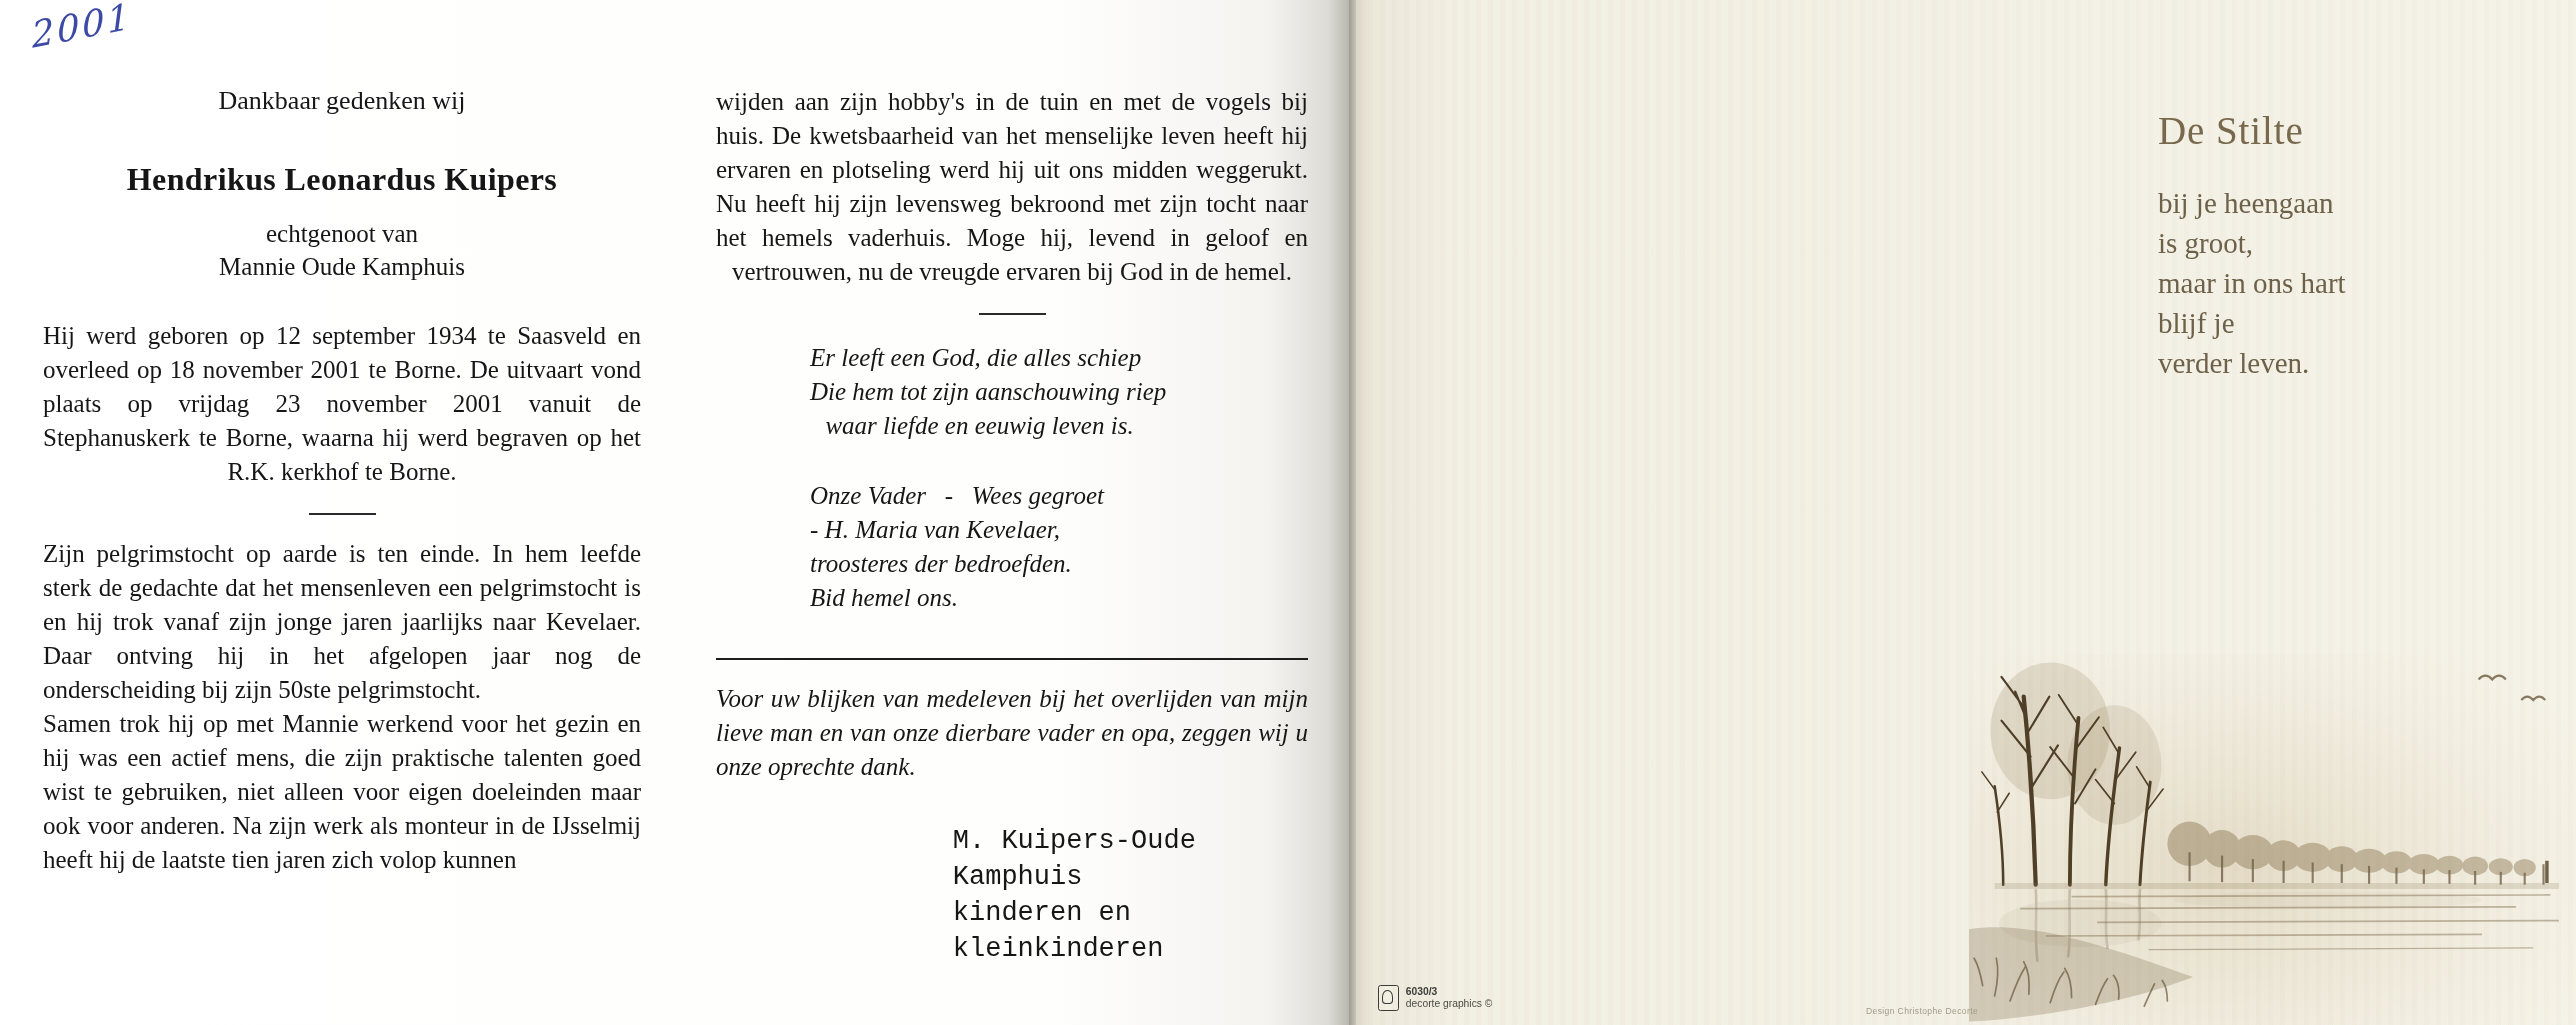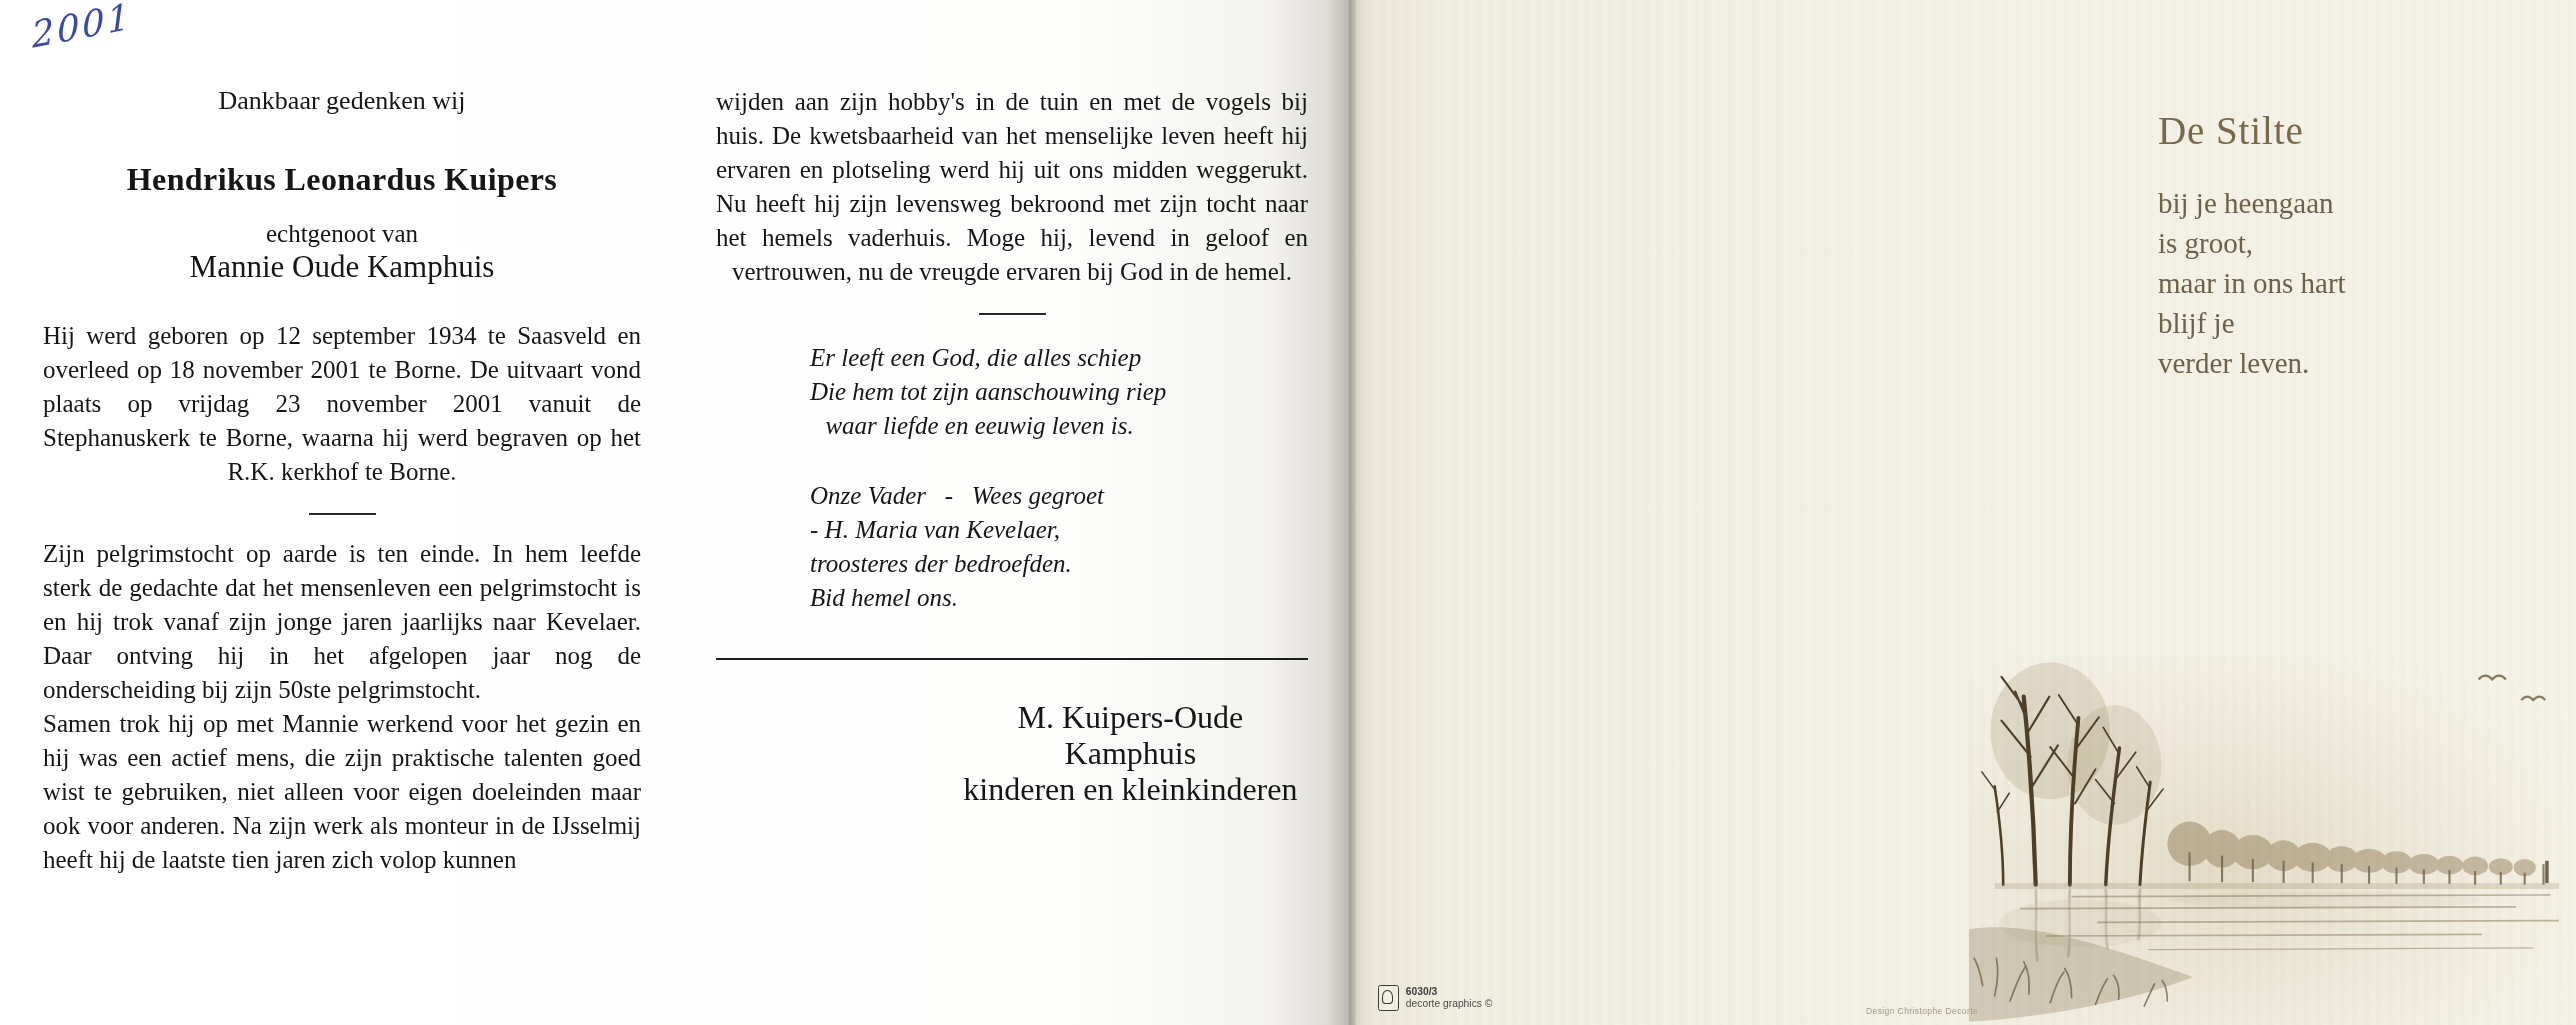--- a/index.html
+++ b/index.html
@@ -17,30 +17,30 @@
     background:linear-gradient(90deg,#9d9a92,#c9c5b8);
   }
   .col{position:absolute;top:85px;color:#161616;}
   .col1{left:43px;width:598px;}
   .col2{left:716px;width:592px;}
   .body-text{font-size:25px;line-height:34px;text-align:justify;}
   .last-center{text-align-last:center;}
   .intro{font-size:26px;line-height:32.5px;text-align:center;}
   .deceased-name{font-size:32px;font-weight:bold;text-align:center;margin-top:43px;letter-spacing:0.4px;}
   .relation{font-size:25px;line-height:32.5px;text-align:center;margin-top:20.5px;}
-  .spouse{font-size:31px;line-height:32.5px;text-align:center;}
+  .spouse{font-size:25px;line-height:32.5px;text-align:center;}
   .para1{margin-top:36px;}
   .divider-short{width:67px;border-top:2.6px solid #2a2a2a;margin:24px auto 0 auto;}
   .para2{margin-top:22px;}
   .verse{font-style:italic;font-size:25px;line-height:34px;margin-top:26px;margin-left:94px;}
   .verse .indent{margin-left:15.4px;}
   .prayer{font-style:italic;font-size:25px;line-height:34px;margin-top:36px;margin-left:94px;}
   .rule-long{border-top:2.6px solid #1c1c1c;margin-top:43px;}
   .thanks{font-style:italic;margin-top:22px;}
-  .signature{margin-top:39px;margin-left:40%;width:60%;text-align:center;font-size:32px;line-height:36px;}
+  .signature{margin-top:39px;margin-left:40%;width:60%;text-align:left;font-size:27px;line-height:36px;font-family:Liberation Mono, monospace;}
   .handwritten-year{
     position:absolute;left:31px;top:5.1px;color:#3c4aa6;font-size:36px;
     font-family:"DejaVu Serif",serif;font-style:italic;
     transform:rotate(-11deg) skewX(-8deg);letter-spacing:2.6px;
   }
   
   .card-right{
     position:absolute;left:1356px;top:0;width:1220px;height:1026px;
     background:linear-gradient(90deg,#ddd8c8 0%,#ece8da 1.2%,#f2efe3 8%,#f3f0e5 55%,#f5f2e7 100%);
   }
@@ -105,20 +105,21 @@
       </div>
 
       <div class="prayer">
         <div>Onze Vader&nbsp;&nbsp;&nbsp;-&nbsp;&nbsp;&nbsp;Wees gegroet</div>
         <div>- H. Maria van Kevelaer,</div>
         <div>troosteres der bedroefden.</div>
         <div>Bid hemel ons.</div>
       </div>
 
       <div class="rule-long"></div>
+      <div class="body-text thanks">Voor uw blijken van medeleven bij het overlijden van mijn lieve man en van onze dierbare vader en opa, zeggen wij u onze oprechte dank.</div>
 
       <div class="signature">
         <div>M. Kuipers-Oude Kamphuis</div>
         <div>kinderen en kleinkinderen</div>
       </div>
     </div>
   </div>
 
   <div class="fold-gap"></div>
 

